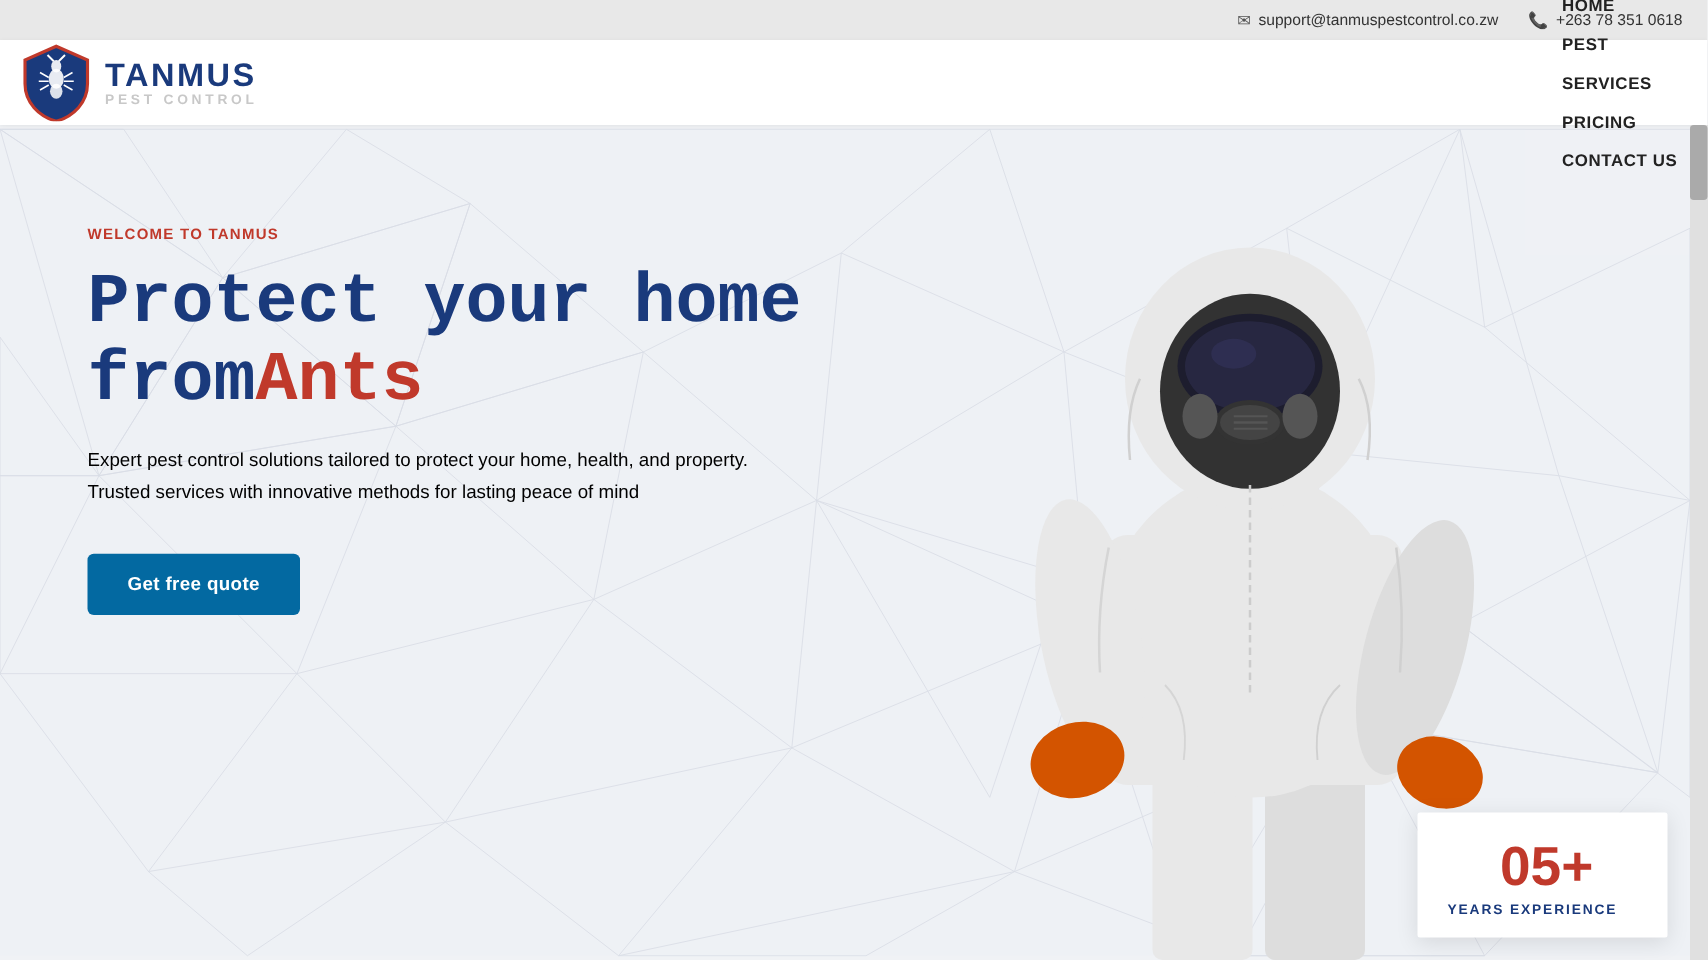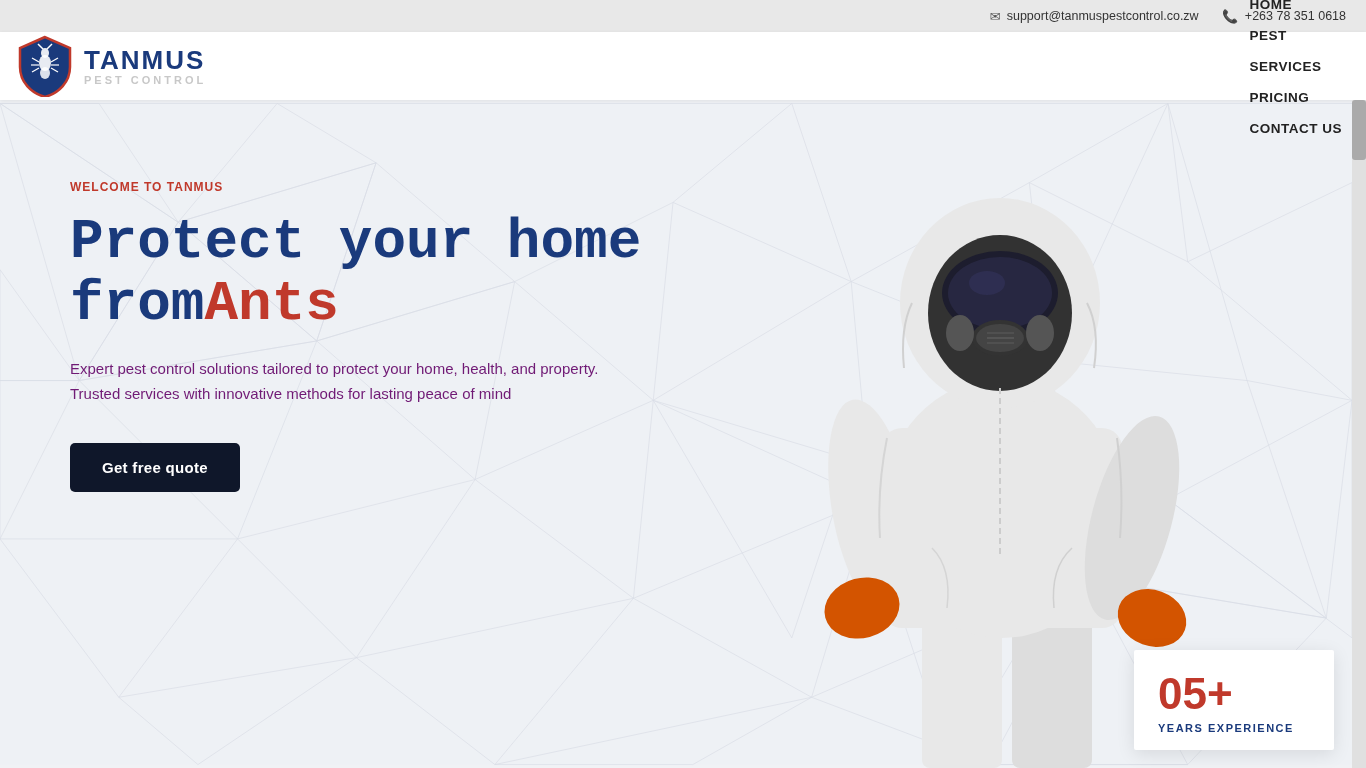--- a/index.html
+++ b/index.html
@@ -114,27 +114,27 @@
       color: #1a3a7c;
       line-height: 1.1;
       margin-bottom: 22px;
       font-family: Liberation Mono, monospace;
     }
     .hero-heading .highlight {
       color: #c0392b;
     }
     .hero-description {
       font-size: 15px;
-      color: #701a75;
+      color: #000000;
       line-height: 1.65;
       max-width: 570px;
       margin-bottom: 36px;
     }
     .cta-button {
-      background: #0f172a;
+      background: #0369a1;
       color: #fff;
       border: none;
       padding: 16px 32px;
       font-size: 15px;
       font-weight: 600;
       border-radius: 5px;
       cursor: pointer;
       letter-spacing: 0.3px;
       text-align: right;
     }
@@ -149,20 +149,21 @@
       padding: 22px 24px 16px;
       box-shadow: 0 4px 18px rgba(0,0,0,0.10);
       z-index: 6;
       border-radius: 2px;
     }
     .stats-number {
       font-size: 44px;
       font-weight: 900;
       color: #c0392b;
       line-height: 1;
+      margin-left: 42px;
     }
     .stats-label {
       font-size: 11px;
       font-weight: 700;
       color: #1a3a7c;
       letter-spacing: 1.5px;
       text-transform: uppercase;
       margin-top: 6px;
     }
 

